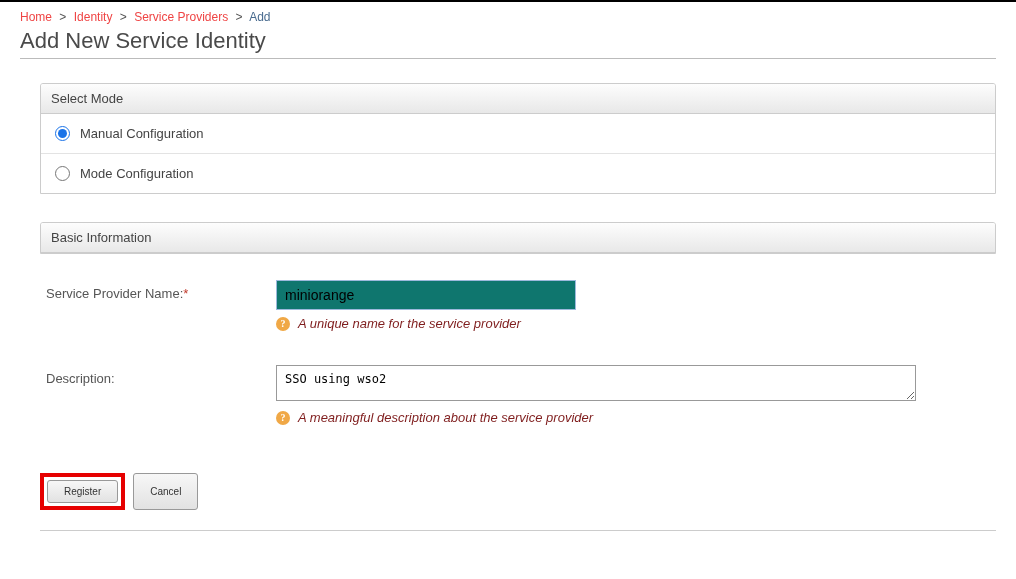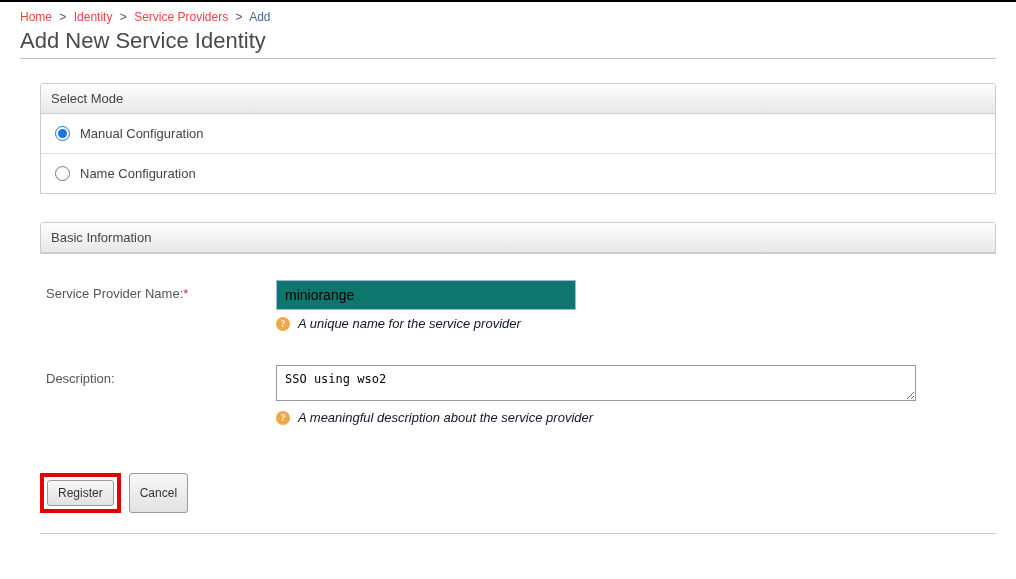--- a/index.html
+++ b/index.html
@@ -116,33 +116,33 @@
     color: #fff;
     font-size: 10px;
     font-weight: bold;
     display: inline-flex;
     align-items: center;
     justify-content: center;
     font-family: Georgia, serif;
   }
   .hint-text {
     font-style: italic;
-    color: #0f172a;
+    color: #7f1d1d;
     font-size: 13px;
   }
   .button-row {
     margin-top: 40px;
     padding-bottom: 20px;
     border-bottom: 1px solid #ccc;
     display: flex;
     gap: 6px;
   }
   .btn {
-    padding: 5px 10px;
-    font-size: 12px;
+    padding: 5px 16px;
+    font-size: 10px;
     background: linear-gradient(#f7f7f7, #e2e2e2);
     border: 1px solid #999;
     border-radius: 3px;
     cursor: pointer;
     font-family: Verdana, sans-serif;
     color: #333;
   }
   .highlight-box {
     border: 4px solid #e60000;
     padding: 3px;
@@ -169,21 +169,21 @@
   <div class="content-area">
 
     <div class="section">
       <div class="section-header">Select Mode</div>
       <div class="radio-row">
         <input type="radio" name="mode" checked="" style="">
         <label>Manual Configuration</label>
       </div>
       <div class="radio-row">
         <input type="radio" name="mode" style="">
-        <label>Name Configuration</label>
+        <label>Mode Configuration</label>
       </div>
     </div>
 
     <div class="section" style="margin-bottom:12px;">
       <div class="section-header">Basic Information</div>
     </div>
 
     <table class="form-table" style="margin-top:18px;">
       <tbody>
           <tr>

